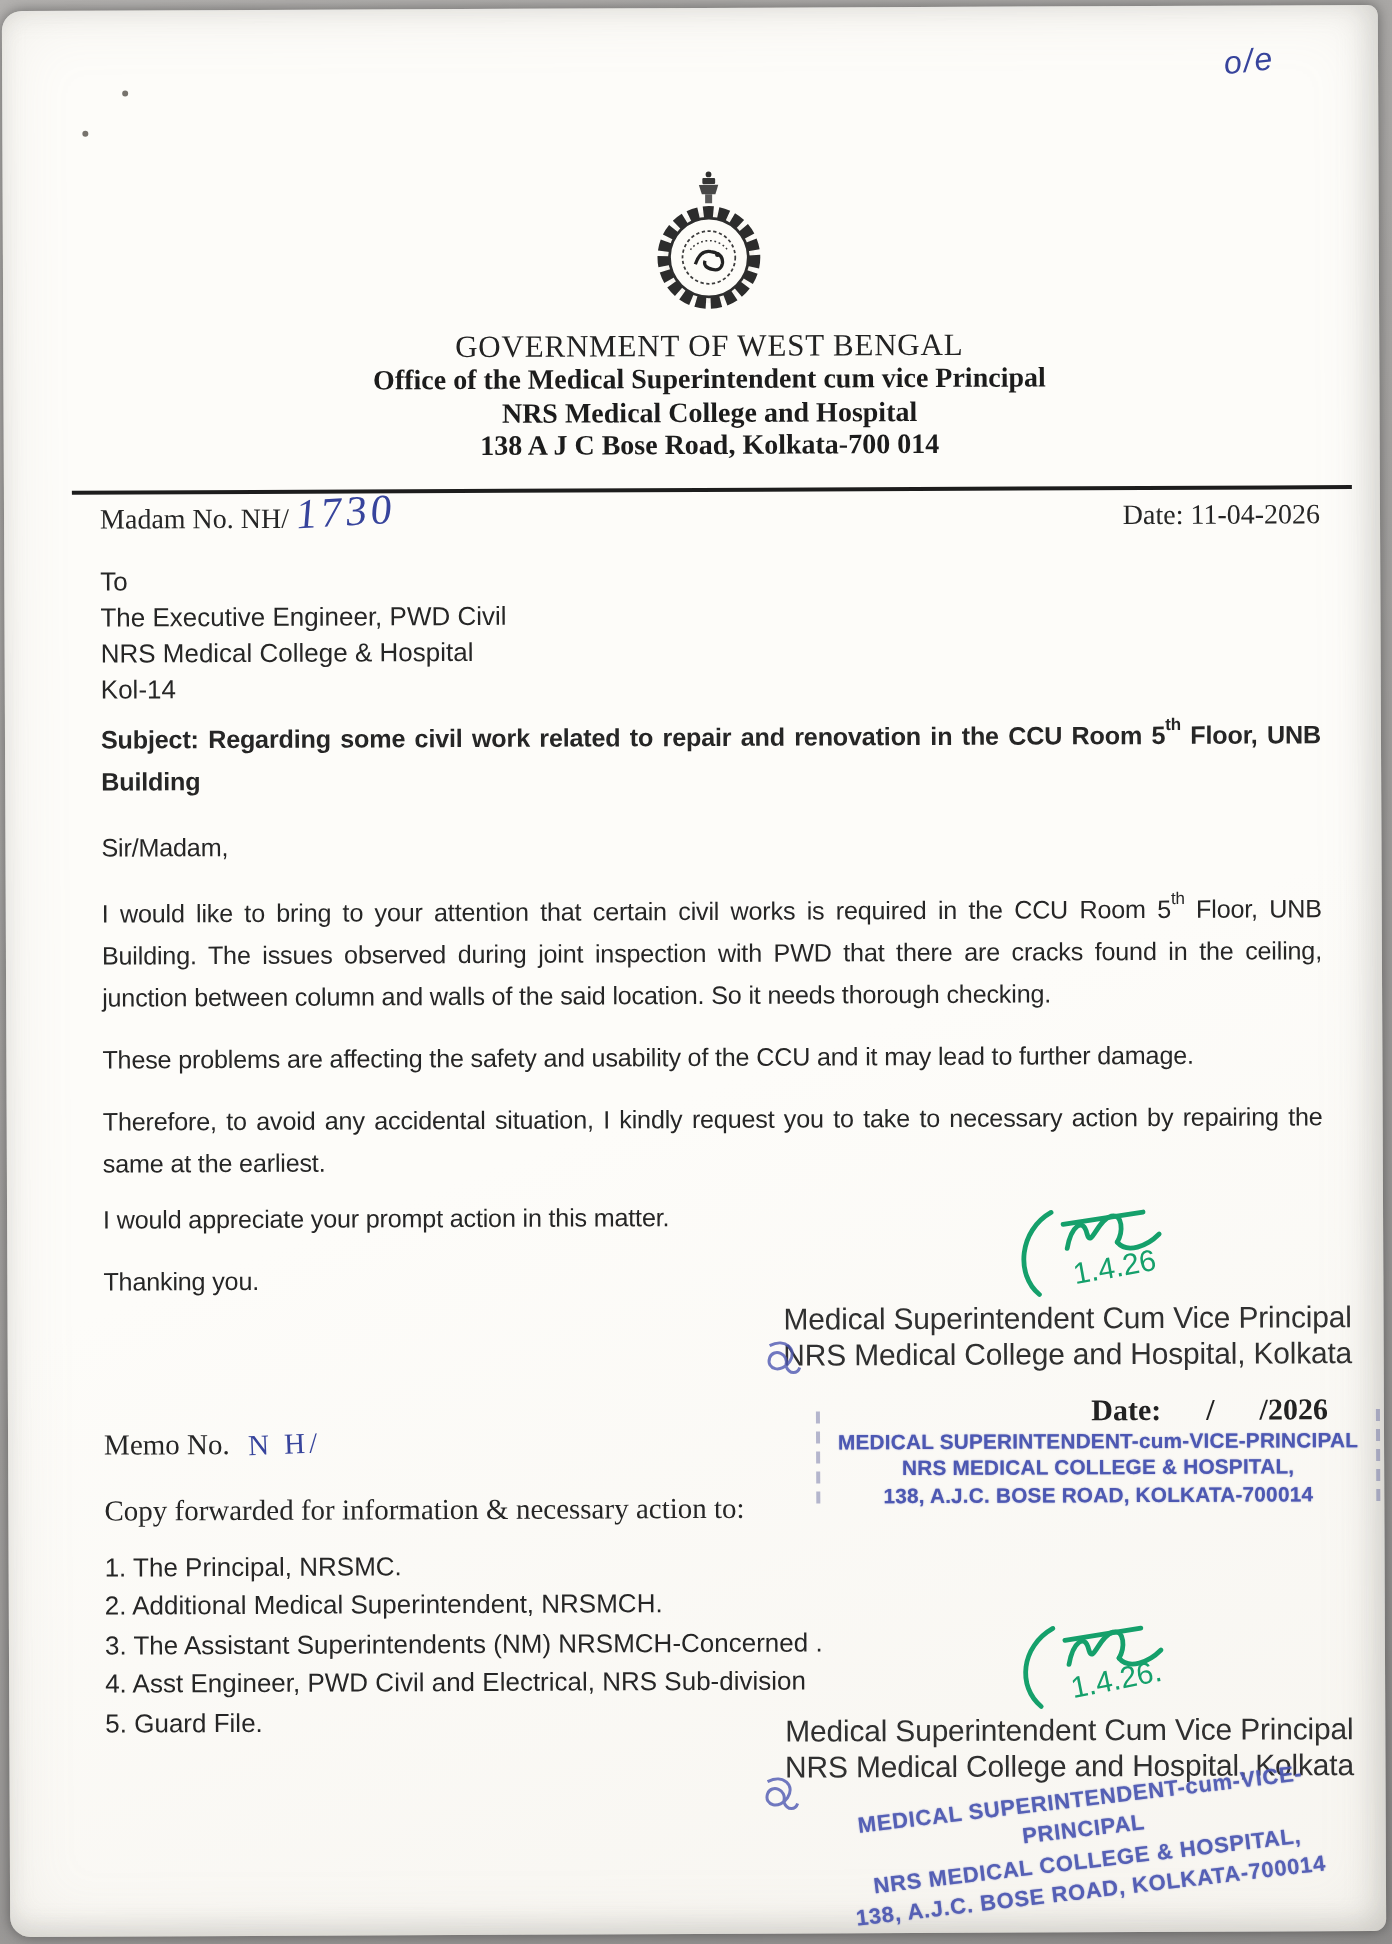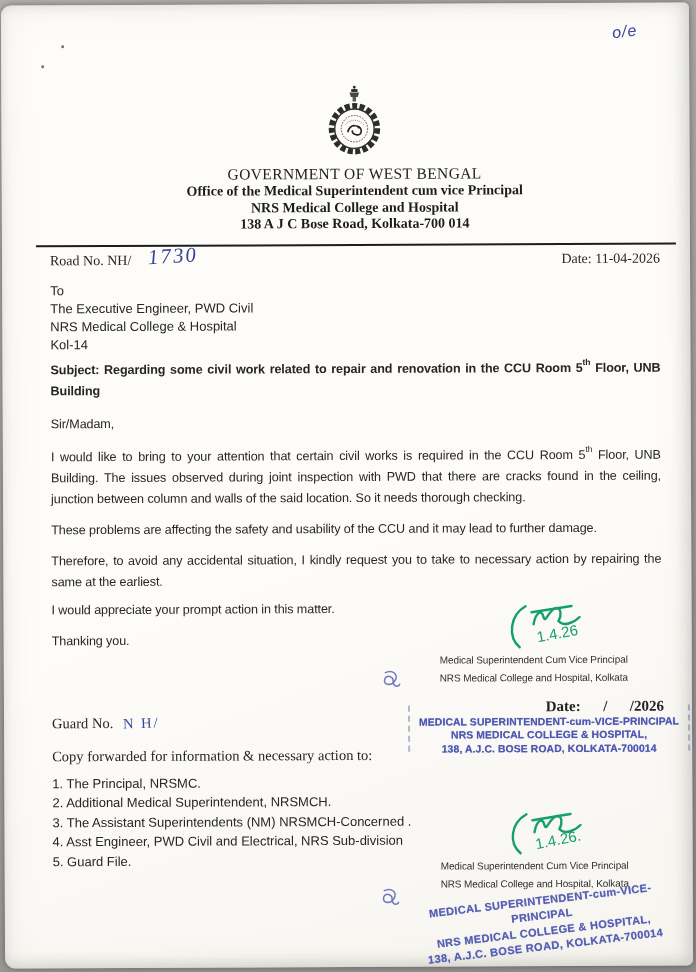--- a/index.html
+++ b/index.html
@@ -43,21 +43,21 @@
   .mt12{margin-top:12px;} .mt10{margin-top:10px;} .mt7{margin-top:7px;}
   sup{font-size:8.5px;line-height:0;position:relative;top:-1px;}
   .memo2{margin-top:62px;font-family:"Liberation Serif",serif;font-size:14.5px;line-height:19px;}
   .memo2-hand{color:#37449c;font-size:14.5px;letter-spacing:2px;transform:rotate(-2deg);display:inline-block;margin-left:6px;}
   .copy-line{margin-top:14px;font-family:"Liberation Serif",serif;font-size:14.5px;line-height:19px;}
   .cc{margin-top:8px;font-size:13px;line-height:19.5px;}
   .sig{position:absolute;width:288px;right:14px;text-align:center;color:#2a2a2a;}
   .sig-1{top:594px;} .sig-2{top:804px;}
   .sig-svgwrap{height:54px;text-align:right;padding-right:22px;}
   .sig-2 .sig-svgwrap{height:50px;}
-  .sig-title{font-size:10px;line-height:17.5px;letter-spacing:-.1px;color:#303030;}
+  .sig-title{font-size:15px;line-height:17.5px;letter-spacing:-.1px;color:#303030;}
   .ink-mark{position:absolute;}
   .stamp1{position:absolute;top:694px;right:4px;width:278px;text-align:center;}
   .stamp1::before,.stamp1::after{
     content:"";position:absolute;top:8px;bottom:4px;border-left:2px dashed rgba(95,100,155,.45);
   }
   .stamp1::before{left:-2px;} .stamp1::after{right:-2px;}
   .stamp-date{font-family:"Liberation Serif",serif;font-weight:bold;font-size:15px;line-height:18px;color:#222;text-align:right;padding-right:24px;white-space:pre;}
   .stamp-blue{color:#4d58b2;font-weight:bold;font-size:10.4px;line-height:13.4px;letter-spacing:.1px;text-shadow:0 0 .7px rgba(77,88,178,.75);}
   .stamp2{
     position:absolute;top:890px;right:14px;width:272px;text-align:center;
@@ -90,21 +90,21 @@
   </svg>
 
   <div class="h1">GOVERNMENT OF WEST BENGAL</div>
   <div class="h2">Office of the Medical Superintendent cum vice Principal</div>
   <div class="h2">NRS Medical College and Hospital</div>
   <div class="h2">138 A J C Bose Road, Kolkata-700 014</div>
 
   <div class="rule"></div>
 
   <div class="memo-row">
-    <span>Road No. NH/</span>
+    <span>Madam No. NH/</span>
     <span class="memo-number">1730</span>
     <span class="memo-date">Date: 11-04-2026</span>
   </div>
 
   <div class="recipient">
     <div>To</div>
     <div>The Executive Engineer, PWD Civil</div>
     <div>NRS Medical College &amp; Hospital</div>
     <div>Kol-14</div>
   </div>
@@ -117,21 +117,21 @@
 
   <p class="bodypara mt10">These problems are affecting the safety and usability of the CCU and it may lead to further damage.</p>
 
   <p class="bodypara mt10">Therefore, to avoid any accidental situation, I kindly request you to take to necessary action by repairing the same at the earliest.</p>
 
   <p class="bodypara mt7">I would appreciate your prompt action in this matter.</p>
 
   <p class="bodypara mt10">Thanking you.</p>
 
   <div class="memo2">
-    <span>Guard No.</span>
+    <span>Memo No.</span>
     <span class="memo2-hand">N H/</span>
   </div>
 
   <div class="copy-line">Copy forwarded for information &amp; necessary action to:</div>
 
   <div class="cc">
     <div>1. The Principal, NRSMC.</div>
     <div>2. Additional Medical Superintendent, NRSMCH.</div>
     <div>3. The Assistant Superintendents (NM) NRSMCH-Concerned .</div>
     <div>4. Asst Engineer, PWD Civil and Electrical, NRS Sub-division</div>

